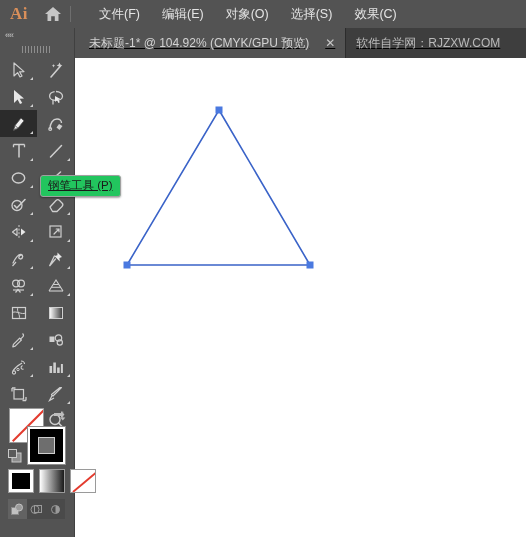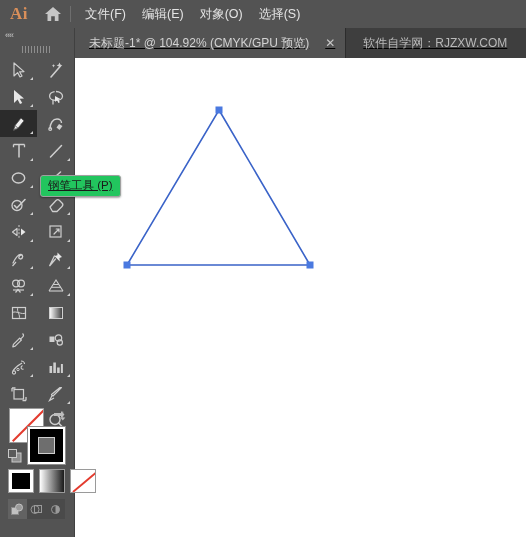--- a/index.html
+++ b/index.html
@@ -47,21 +47,22 @@
   }
   .vdiv {
     width: 1px;
     height: 16px;
     background: #6e6e6e;
     margin: 0 6px 0 2px;
   }
   .menu-items {
     display: flex;
     align-items: center;
-    gap: 0px;
+    gap: 6px;
+    margin-left: 14px;
   }
   .menu-item {
     color: #e4e4e4;
     font-size: 12.5px;
     padding: 4px 8px;
     white-space: nowrap;
     line-height: 14px;
   }
 
   
@@ -89,21 +90,21 @@
   }
   .doc-tab-close {
     color: #c8c8c8;
     font-size: 12px;
     line-height: 10px;
     cursor: pointer;
   }
   .watermark {
     display: flex;
     align-items: center;
-    padding-left: 17px;
+    padding-left: 10px;
     color: #b9b9b9;
     font-size: 12px;
     white-space: nowrap;
   }
 
   
   .canvas {
     position: absolute;
     left: 75px; top: 58px;
     width: 451px; height: 479px;
@@ -283,20 +284,21 @@
       <svg width="18" height="16" viewBox="0 0 18 16">
         <path d="M9 1 L17 8 L14.5 8 L14.5 15 L10.8 15 L10.8 10.2 L7.2 10.2 L7.2 15 L3.5 15 L3.5 8 L1 8 Z" fill="#c6c6c6"></path>
       </svg>
     </div>
     <div class="vdiv"></div>
     <div class="menu-items" id="menu-items">
         <div class="menu-item">文件(F)</div>
         <div class="menu-item">编辑(E)</div>
         <div class="menu-item">对象(O)</div>
         <div class="menu-item">选择(S)</div>
+        <div class="menu-item">效果(C)</div>
       </div>
   </div>
 
   <div class="tabbar">
     <div class="doc-tab">
       <span class="doc-tab-title">未标题-1* @ 104.92% (CMYK/GPU 预览)</span>
       <span class="doc-tab-close">✕</span>
     </div>
     <div class="watermark">软件自学网：RJZXW.COM</div>
   </div>

